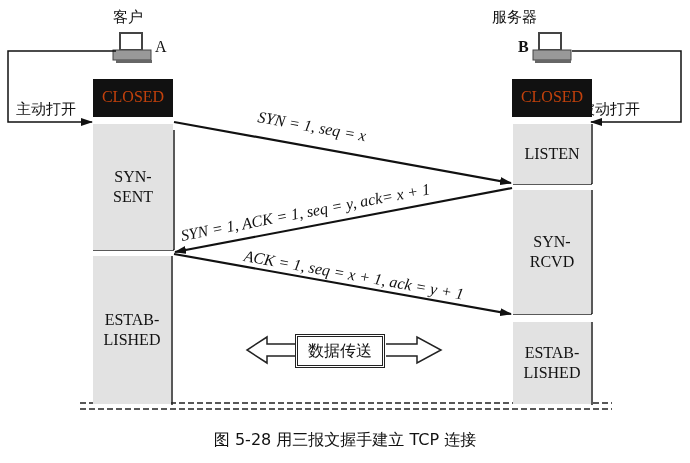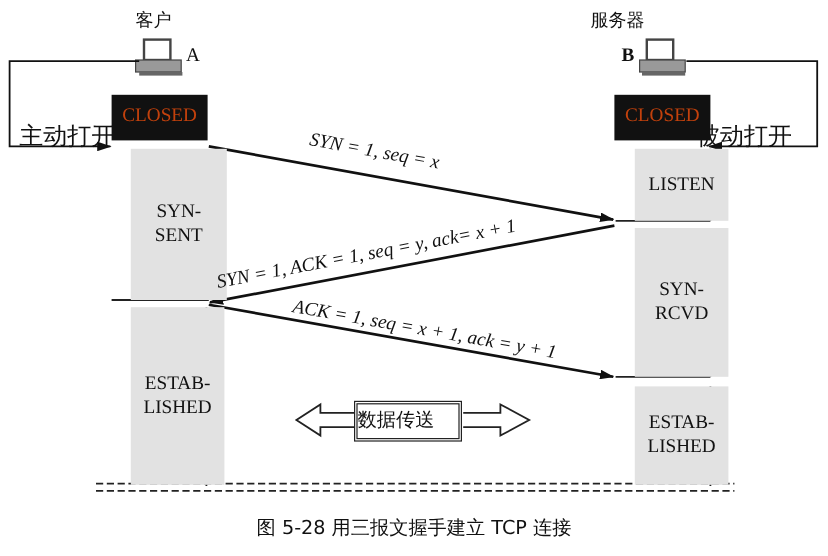--- a/index.html
+++ b/index.html
@@ -2,27 +2,27 @@
 <html><head>
 <meta charset="utf-8">
 <style>
   html, body { margin:0; padding:0; background:#fff; }
   body { width:690px; height:463px; position:relative; overflow:hidden;
          font-family:"Liberation Serif", "DejaVu Serif", serif; color:#111; }
   .abs { position:absolute; }
   .host-label { font-family:"DejaVu Sans", sans-serif; font-size:15px;text-align:right; }
   .closed { background:#111; color:#c2410c; font-size:16px; text-align:center; line-height:36px; }
   .state { background:#e2e2e2; text-align:center; font-size:16px; line-height:20px;
-           display:flex; align-items:center; justify-content:center;margin-left:16px; }
-  .open-label { font-family:"DejaVu Sans", sans-serif; font-size:20px; }
+           display:flex; align-items:center; justify-content:center; }
+  .open-label { font-family:"DejaVu Sans", sans-serif; font-size:15px; }
   .msg { font-size:16px; font-style:italic; white-space:nowrap; transform-origin:left center; }
   .caption { font-family:"DejaVu Sans", sans-serif; font-size:16px; width:690px; text-align:center; }
   svg { position:absolute; left:0; top:0; }
   .data-box { border:3px double #222; background:#fff; font-family:Liberation Serif, serif;
-              font-size:16px; text-align:left; line-height:28px; }
+              font-size:16px; text-align:center; line-height:28px; }
 </style>
 </head>
 <body>
 
 <svg width="690" height="463">
   <defs>
     <marker id="ah" markerWidth="12" markerHeight="8" refX="11" refY="4" orient="auto" markerUnits="userSpaceOnUse">
       <path d="M0,0 L12,4 L0,8 Z" fill="#111"></path>
     </marker>
   </defs>

